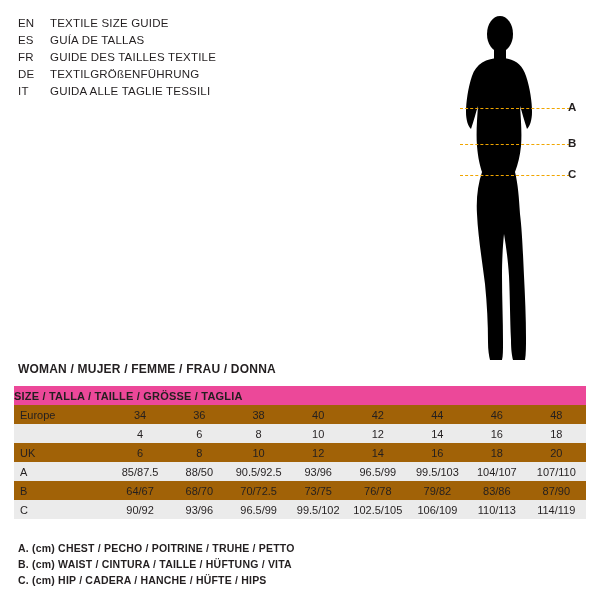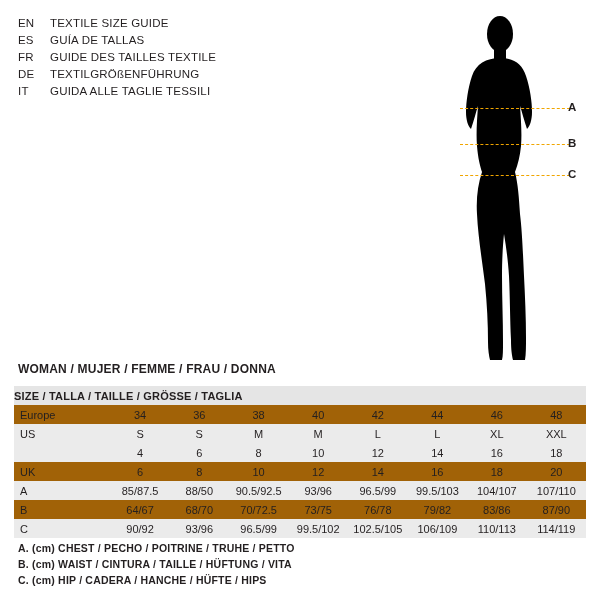--- a/index.html
+++ b/index.html
@@ -95,21 +95,21 @@
     top: 386px;
     width: 572px;
     border-collapse: collapse;
     font-size: 11px;
   }
   table.size-table td {
     padding: 2px 0 2px 0;
     height: 15px;
   }
   .row-head td {
-    background: #e5e5e5;
+    background: #ec4899;
     font-weight: bold;
     font-size: 11px;
     padding-left: 6px;
     letter-spacing: 0.2px;
   }
   .row-alt td {
     background: #ebebeb;
   }
   .row-plain td {
     background: #a16207;
@@ -229,31 +229,20 @@
         <td class="cell">34</td>
         <td class="cell">36</td>
         <td class="cell">38</td>
         <td class="cell">40</td>
         <td class="cell">42</td>
         <td class="cell">44</td>
         <td class="cell">46</td>
         <td class="cell">48</td>
       </tr>
 
-      <tr class="row-alt">
-        <td class="col-label">US</td>
-        <td class="cell">S</td>
-        <td class="cell">S</td>
-        <td class="cell">M</td>
-        <td class="cell">M</td>
-        <td class="cell">L</td>
-        <td class="cell">L</td>
-        <td class="cell">XL</td>
-        <td class="cell">XXL</td>
-      </tr>
 
       <tr class="row-alt">
         <td class="col-label"></td>
         <td class="cell">4</td>
         <td class="cell">6</td>
         <td class="cell">8</td>
         <td class="cell">10</td>
         <td class="cell">12</td>
         <td class="cell">14</td>
         <td class="cell">16</td>

